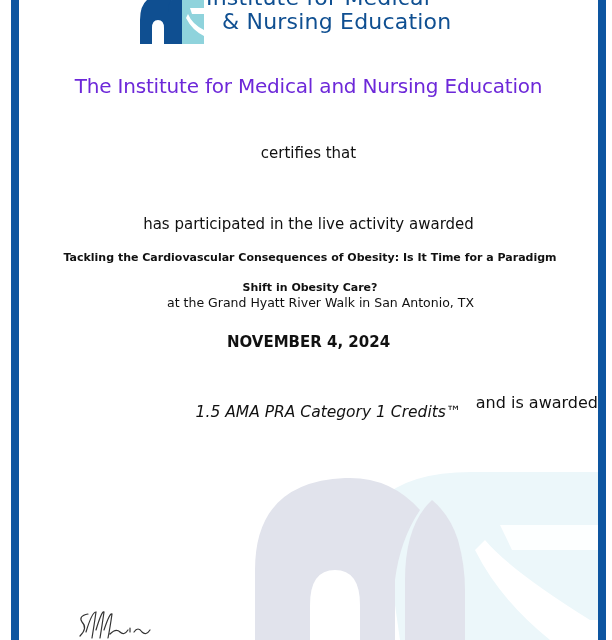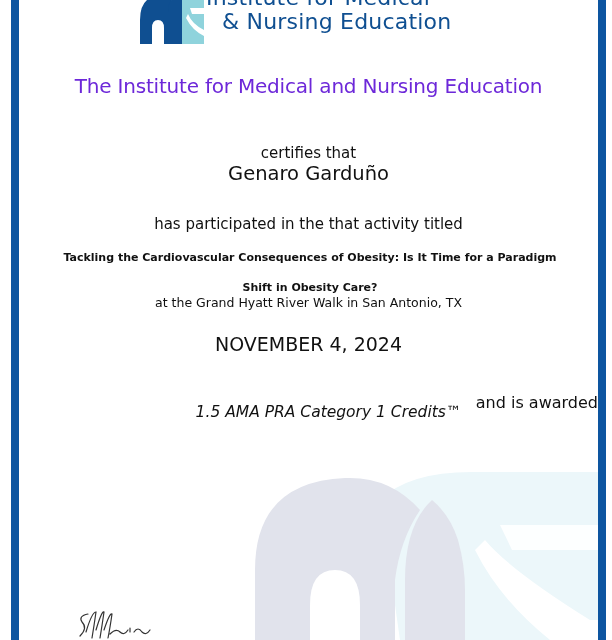--- a/index.html
+++ b/index.html
@@ -36,22 +36,22 @@
     top: 74px; color: #6d28d9; font-weight: normal; font-size: 20px;
     font-family: "DejaVu Sans", sans-serif; letter-spacing: -0.2px;
   }
   .certifies { top: 116px; font-size: 15px; margin-top: 28px; }
   .name { top: 162px; font-size: 19.5px; }
   .participated { top: 215px; font-size: 15px; }
   .activity {
     top: 243px; font-weight: bold; font-size: 11px; line-height: 30px;
     left: 60px; width: 500px;
   }
-  .location { top: 295px; font-size: 12.5px; }
-  .date { top: 333px; font-size: 19px; }
+  .location { top: 295px; font-size: 12.5px; padding-left: 12px; }
+  .date { top: 333px; font-size: 15px; font-weight: bold; }
   .awarded { top: 393px; font-size: 16px; text-align: right; }
   .credits { top: 403px; font-size: 15.5px; font-style: italic; padding-left: 20px; }
   .credits .tm { font-style: normal; }
   .signature { position: absolute; left: 74px; top: 608px; }
 </style>
 </head>
 <body>
 
 <div class="page">
   <div class="border-left"></div>
@@ -80,22 +80,21 @@
     <path d="M235 70 Q260 100 340 150 L348 150 L348 170 L300 170 Q250 130 225 80 Z" fill="#ffffff"></path>
     <path d="M250 55 L348 55 L348 80 L262 80 Z" fill="#ffffff" opacity="0.9"></path>
 
     <path d="M5 170 L5 100 Q5 12 95 8 Q140 6 170 40 Q150 70 145 110 L145 170 L110 170 L110 135 Q110 100 85 100 Q60 100 60 135 L60 170 Z" fill="#e1e3ec"></path>
 
     <path d="M155 170 L155 110 Q155 55 182 30 Q200 45 208 70 Q215 95 215 120 L215 170 Z" fill="#e1e3ec"></path>
   </svg>
 
   <div class="center org-title">The Institute for Medical and Nursing Education</div>
   <div class="center certifies">certifies that</div>
-  <div class="center name">Genaro Garduño</div>
-  <div class="center participated">has participated in the that activity titled</div>
+  <div class="center participated">has participated in the live activity awarded</div>
   <div class="center activity">Tackling the Cardiovascular Consequences of Obesity: Is It Time for a Paradigm Shift in Obesity Care?</div>
   <div class="center location">at the Grand Hyatt River Walk in San Antonio, TX</div>
   <div class="center date">NOVEMBER 4, 2024</div>
   <div class="center awarded">and is awarded</div>
   <div class="center credits"><span>1.5 AMA PRA Category 1 Credits</span><span class="tm">™</span></div>
 
   <svg class="signature" width="80" height="32" viewBox="0 0 80 32">
     <path d="M14 6 Q4 8 8 14 Q14 20 6 28 M12 24 Q18 4 22 4 Q20 18 18 30 M22 22 Q28 2 30 4 Q28 18 26 30 M30 22 Q36 4 38 6 Q36 20 34 30 M36 26 Q42 20 46 24 Q50 28 54 22 M56 20 L56 24 M60 24 Q64 18 68 24 Q72 28 76 22" fill="none" stroke="#333" stroke-width="1.2" stroke-linecap="round"></path>
   </svg>
 </div>

